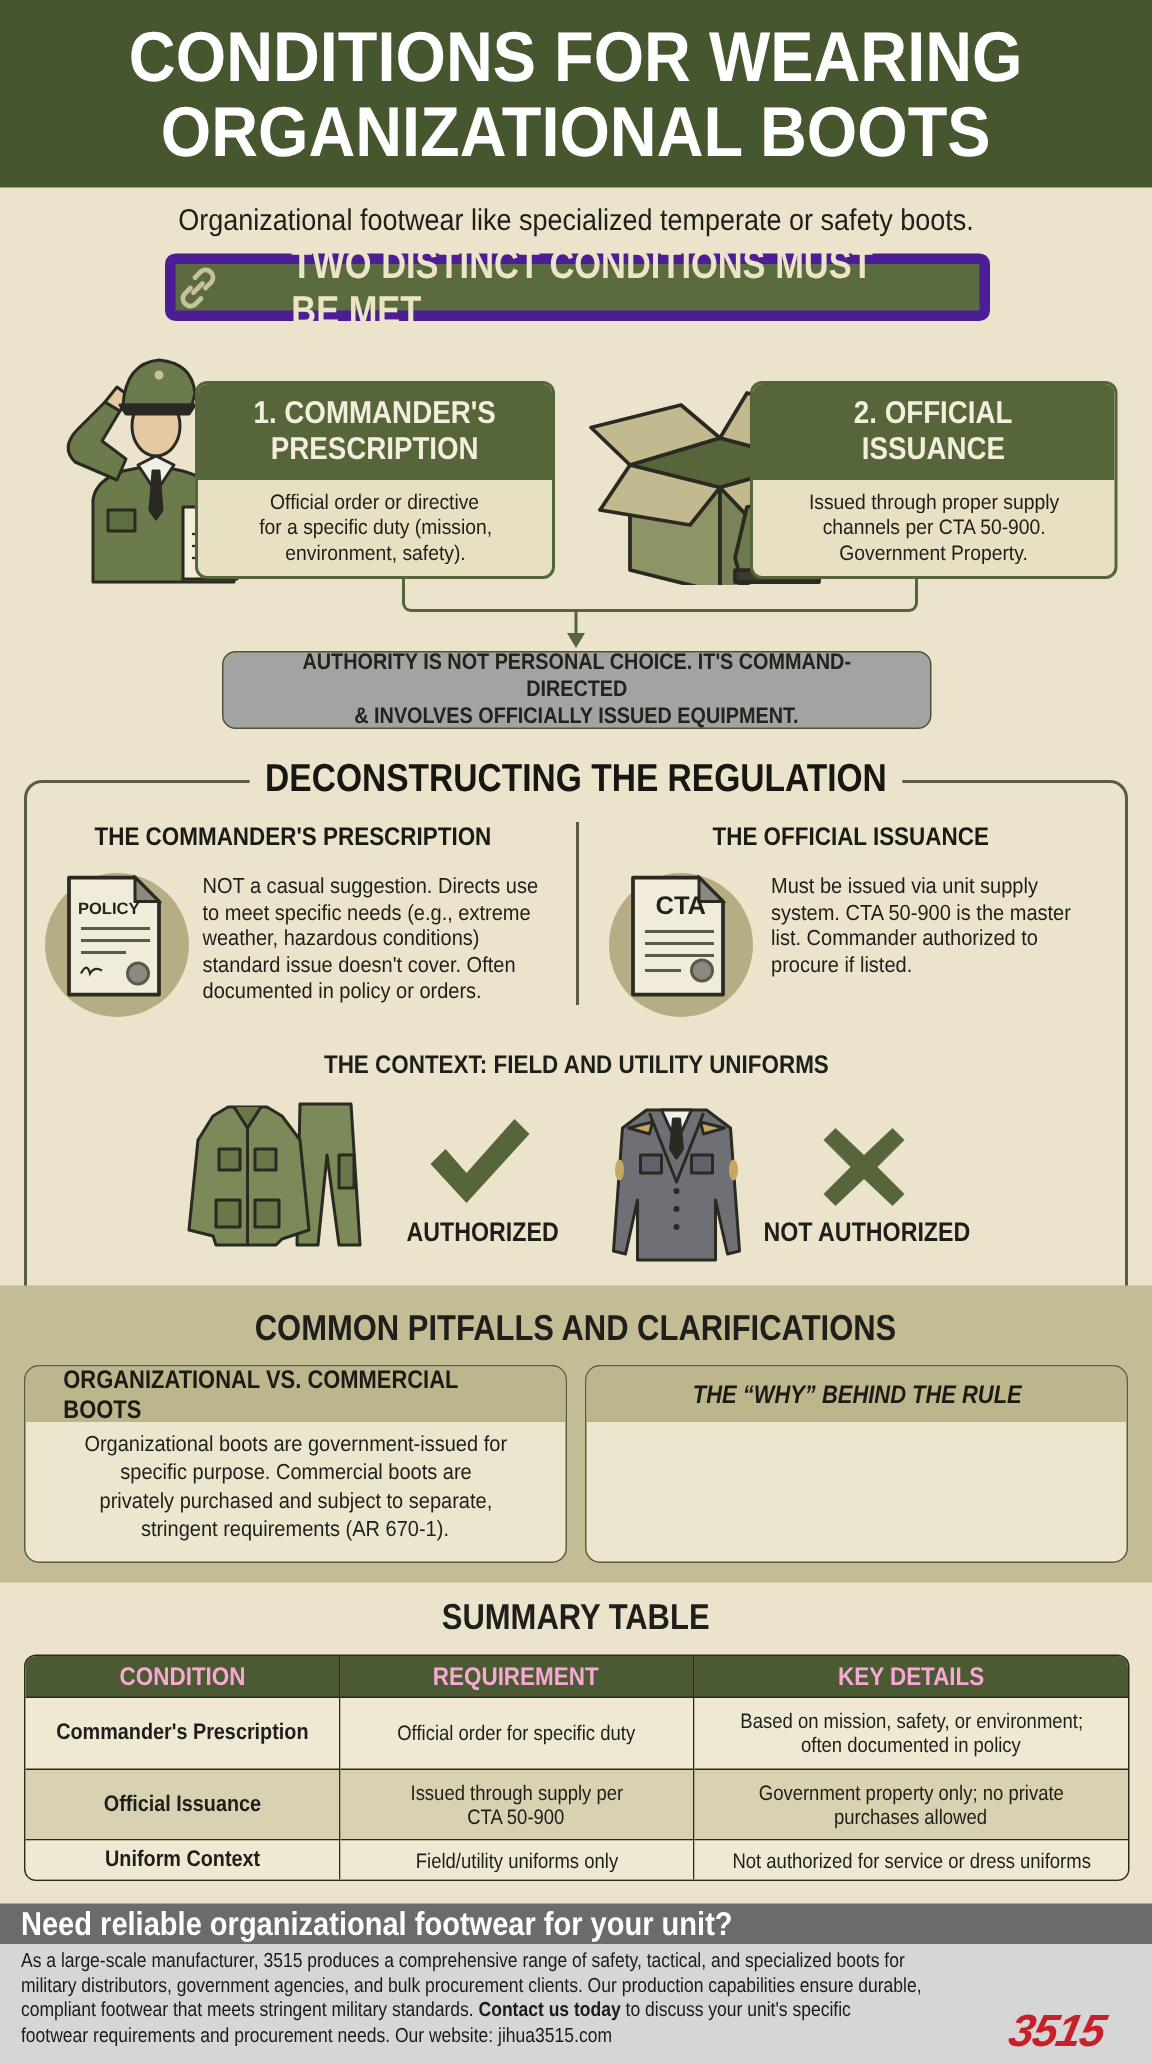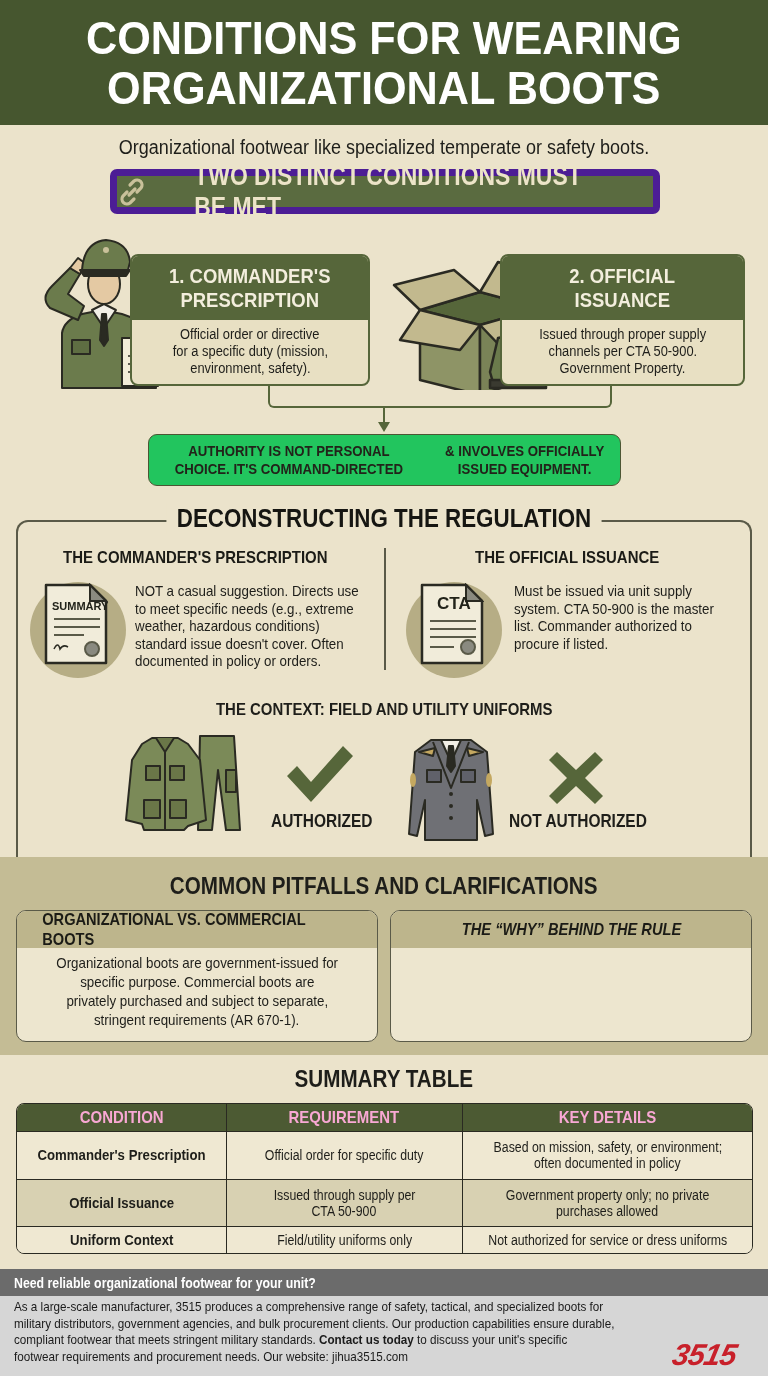--- a/index.html
+++ b/index.html
@@ -53,22 +53,22 @@
   }
   .card .cbody span { display: inline-block; transform: scaleX(0.92); }
   .card1 { left: 130px; width: 240px; }
   .card2 { left: 500px; width: 245px; }
 
   .connector {
     position: absolute; border: 2px solid #56663a; border-top: none;
   }
   .authority {
     position: absolute; left: 148px; top: 434px; width: 473px; height: 52px;
-    background: #22c55e; border: 1.5px solid #4c5634; border-radius: 9px;
-    display: flex; flex-direction: row; align-items: center; justify-content: center;
+    background: #a3a3a3; border: 1.5px solid #4c5634; border-radius: 9px;
+    display: flex; flex-direction: column; align-items: center; justify-content: center;
     font-weight: 700; font-size: 15px; line-height: 18px; text-align: center; color: #22231a;
   }
   .authority span { display:block; transform: scaleX(0.88); }
 
   
   .decon-frame {
     position: absolute; left: 16px; top: 520px; width: 736px; height: 340px;
     border: 2px solid #5a5a48; border-bottom: none; border-radius: 12px 12px 0 0;
   }
   .decon-title {
@@ -142,21 +142,21 @@
   table.summary tr td:last-child, table.summary tr th:last-child { border-right: none; }
   table.summary tr:last-child td { border-bottom: none; }
   table.summary tbody tr:nth-child(1) td, table.summary tbody tr:nth-child(3) td { background: #efe8d2; }
   table.summary tbody tr:nth-child(2) td { background: #d8d1b2; }
   table.summary td.c1 { font-weight: 700; font-size: 15px; }
   table.summary span { display: inline-block; transform: scaleX(0.88); }
 
   
   .footer-h {
     position: absolute; left: 0; top: 1269px; width: 768px; height: 27px;
-    background: #6b6b6b; color: #fff; font-weight: 700; font-size: 14px;
+    background: #6b6b6b; color: #fff; font-weight: 700; font-size: 22px;
     padding-left: 14px; display: flex; align-items: center;
   }
   .footer-h span { display:inline-block; transform: scaleX(0.88); transform-origin: left; }
   .footer-b {
     position: absolute; left: 0; top: 1296px; width: 768px; height: 80px;
     background: #d6d6d6; padding: 3px 0 0 14px; font-size: 13.5px; line-height: 16.5px; color: #1a1a1a;
   }
   .footer-b .lines { width: 830px; transform: scaleX(0.865); transform-origin: left top; }
   .footer-b b { font-weight: 700; }
   .logo {
@@ -280,21 +280,21 @@
   <path d="M2 2 L46 2 L62 18 L62 80 L2 80 Z" fill="#f1ecda" stroke="#2a2a22" stroke-width="2.5" stroke-linejoin="round"></path>
   <path d="M46 2 L46 18 L62 18 Z" fill="#8a8a80" stroke="#2a2a22" stroke-width="2"></path>
   <g stroke="#5a5a48" stroke-width="2">
       <line x1="10" y1="36" x2="56" y2="36"></line>
       <line x1="10" y1="44" x2="56" y2="44"></line>
       <line x1="10" y1="52" x2="40" y2="52"></line>
     </g>
   <path d="M10 66 q4 -8 6 0 q3 -5 8 -2" fill="none" stroke="#2a2a22" stroke-width="1.5"></path>
   <circle cx="48" cy="66" r="7" fill="#8a8a80" stroke="#5a5a48" stroke-width="2"></circle>
 </svg>
-<div style="position:absolute;left:52px;top:600px;font-size:11px;font-weight:700;color:#22231a;">SUMMARY</div>
+<div style="position:absolute;left:52px;top:600px;font-size:11px;font-weight:700;color:#22231a;">POLICY</div>
 
 <div class="para" style="left:135px;top:583px;width:250px">
   <span>NOT a casual suggestion. Directs use</span><br>
   <span>to meet specific needs (e.g., extreme</span><br>
   <span>weather, hazardous conditions)</span><br>
   <span>standard issue doesn't cover. Often</span><br>
   <span>documented in policy or orders.</span>
 </div>
 
 <div style="position:absolute;left:406px;top:582px;width:96px;height:96px;border-radius:50%;background:#b6ad85;"></div>

